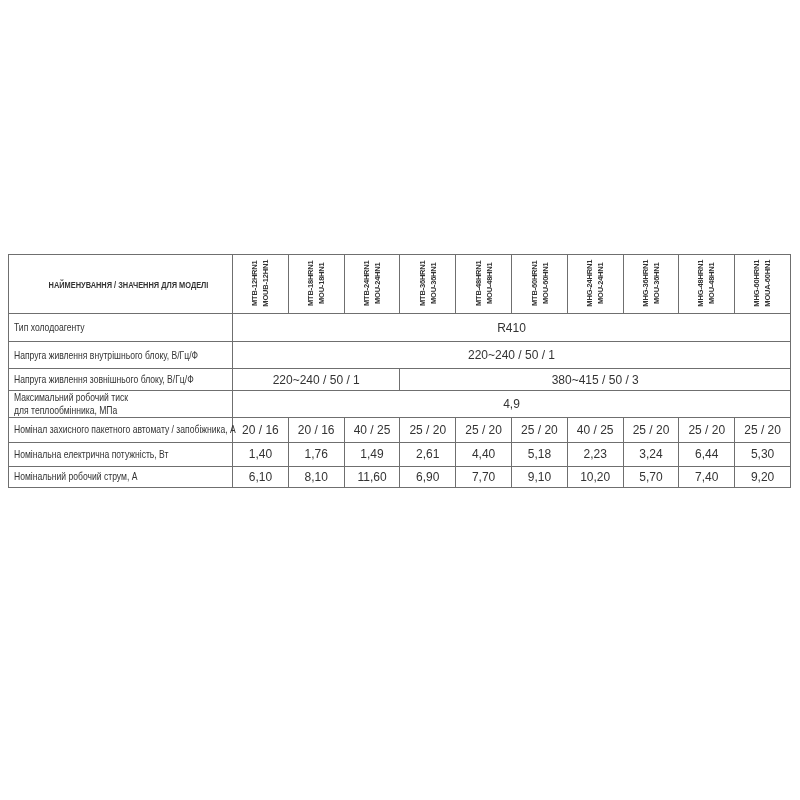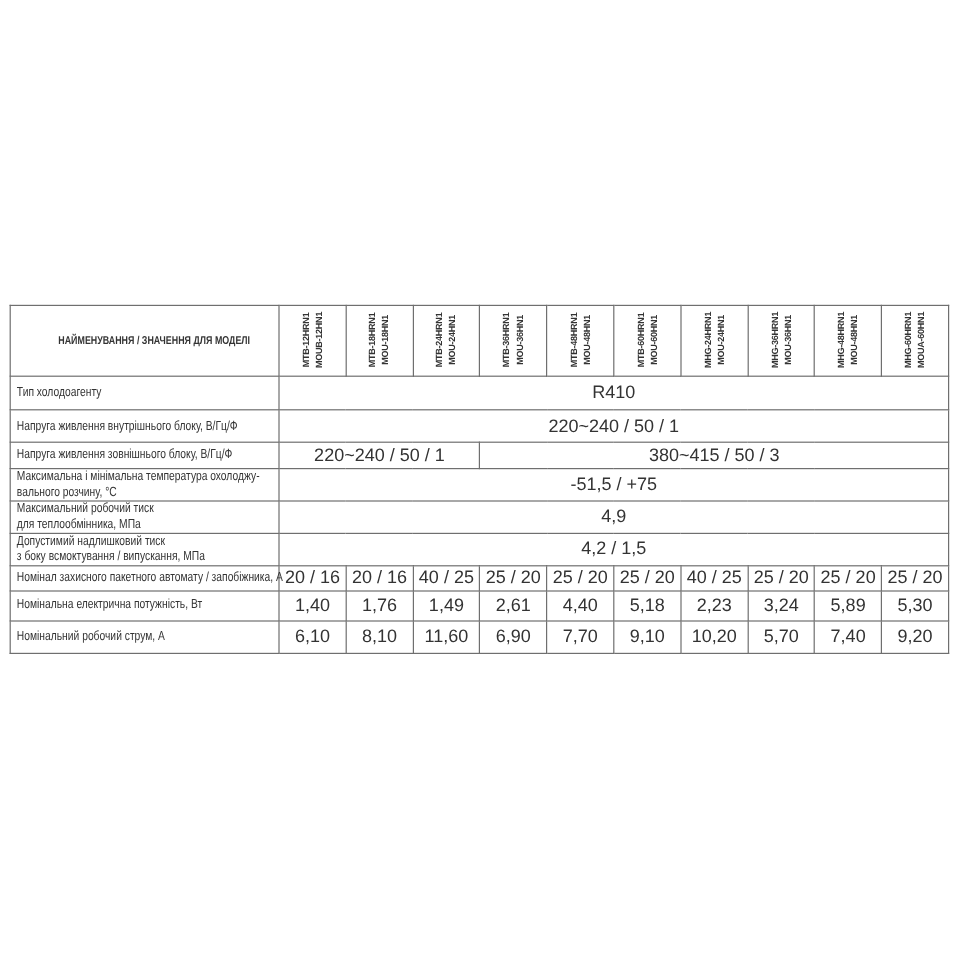--- a/index.html
+++ b/index.html
@@ -76,21 +76,21 @@
   }
   td.label .cond {
     white-space: nowrap;
     transform: scaleX(0.78);
     transform-origin: 0 50%;
     line-height: 1.18;
   }
   td.val {
     text-align: center;
     vertical-align: middle;
-    font-size: 15px;
+    font-size: 12px;
     white-space: nowrap;
   }
 </style>
 </head>
 <body style="background: rgb(255, 255, 255);">
 
 <div class="page">
   <table class="spec">
     <colgroup>
       <col style="width:224px">
@@ -137,38 +137,24 @@
         </tr>
         <tr>
           <td class="label">
             <div class="cond">Напруга живлення зовнішнього блоку, В/Гц/Ф</div>
           </td>
           <td class="val" colspan="3">220~240 / 50 / 1</td>
           <td class="val" colspan="7">380~415 / 50 / 3</td>
         </tr>
         <tr>
           <td class="label">
-            <div class="cond">Максимальна і мінімальна температура охолоджу-</div>
-            <div class="cond">вального розчину, °С</div>
-          </td>
-          <td class="val" colspan="10">-51,5 / +75</td>
-        </tr>
-        <tr>
-          <td class="label">
             <div class="cond">Максимальний робочий тиск</div>
             <div class="cond">для теплообмінника, МПа</div>
           </td>
           <td class="val" colspan="10">4,9</td>
-        </tr>
-        <tr>
-          <td class="label">
-            <div class="cond">Допустимий надлишковий тиск</div>
-            <div class="cond">з боку всмоктування / випускання, МПа</div>
-          </td>
-          <td class="val" colspan="10">4,2 / 1,5</td>
         </tr>
         <tr>
           <td class="label">
             <div class="cond">Номінал захисного пакетного автомату / запобіжника, А</div>
           </td>
           <td class="val">20 / 16</td>
           <td class="val">20 / 16</td>
           <td class="val">40 / 25</td>
           <td class="val">25 / 20</td>
           <td class="val">25 / 20</td>
@@ -183,21 +169,21 @@
             <div class="cond">Номінальна електрична потужність, Вт</div>
           </td>
           <td class="val">1,40</td>
           <td class="val">1,76</td>
           <td class="val">1,49</td>
           <td class="val">2,61</td>
           <td class="val">4,40</td>
           <td class="val">5,18</td>
           <td class="val">2,23</td>
           <td class="val">3,24</td>
-          <td class="val">5,89</td>
+          <td class="val">6,44</td>
           <td class="val">5,30</td>
         </tr>
         <tr>
           <td class="label">
             <div class="cond">Номінальний робочий струм, А</div>
           </td>
           <td class="val">6,10</td>
           <td class="val">8,10</td>
           <td class="val">11,60</td>
           <td class="val">6,90</td>

